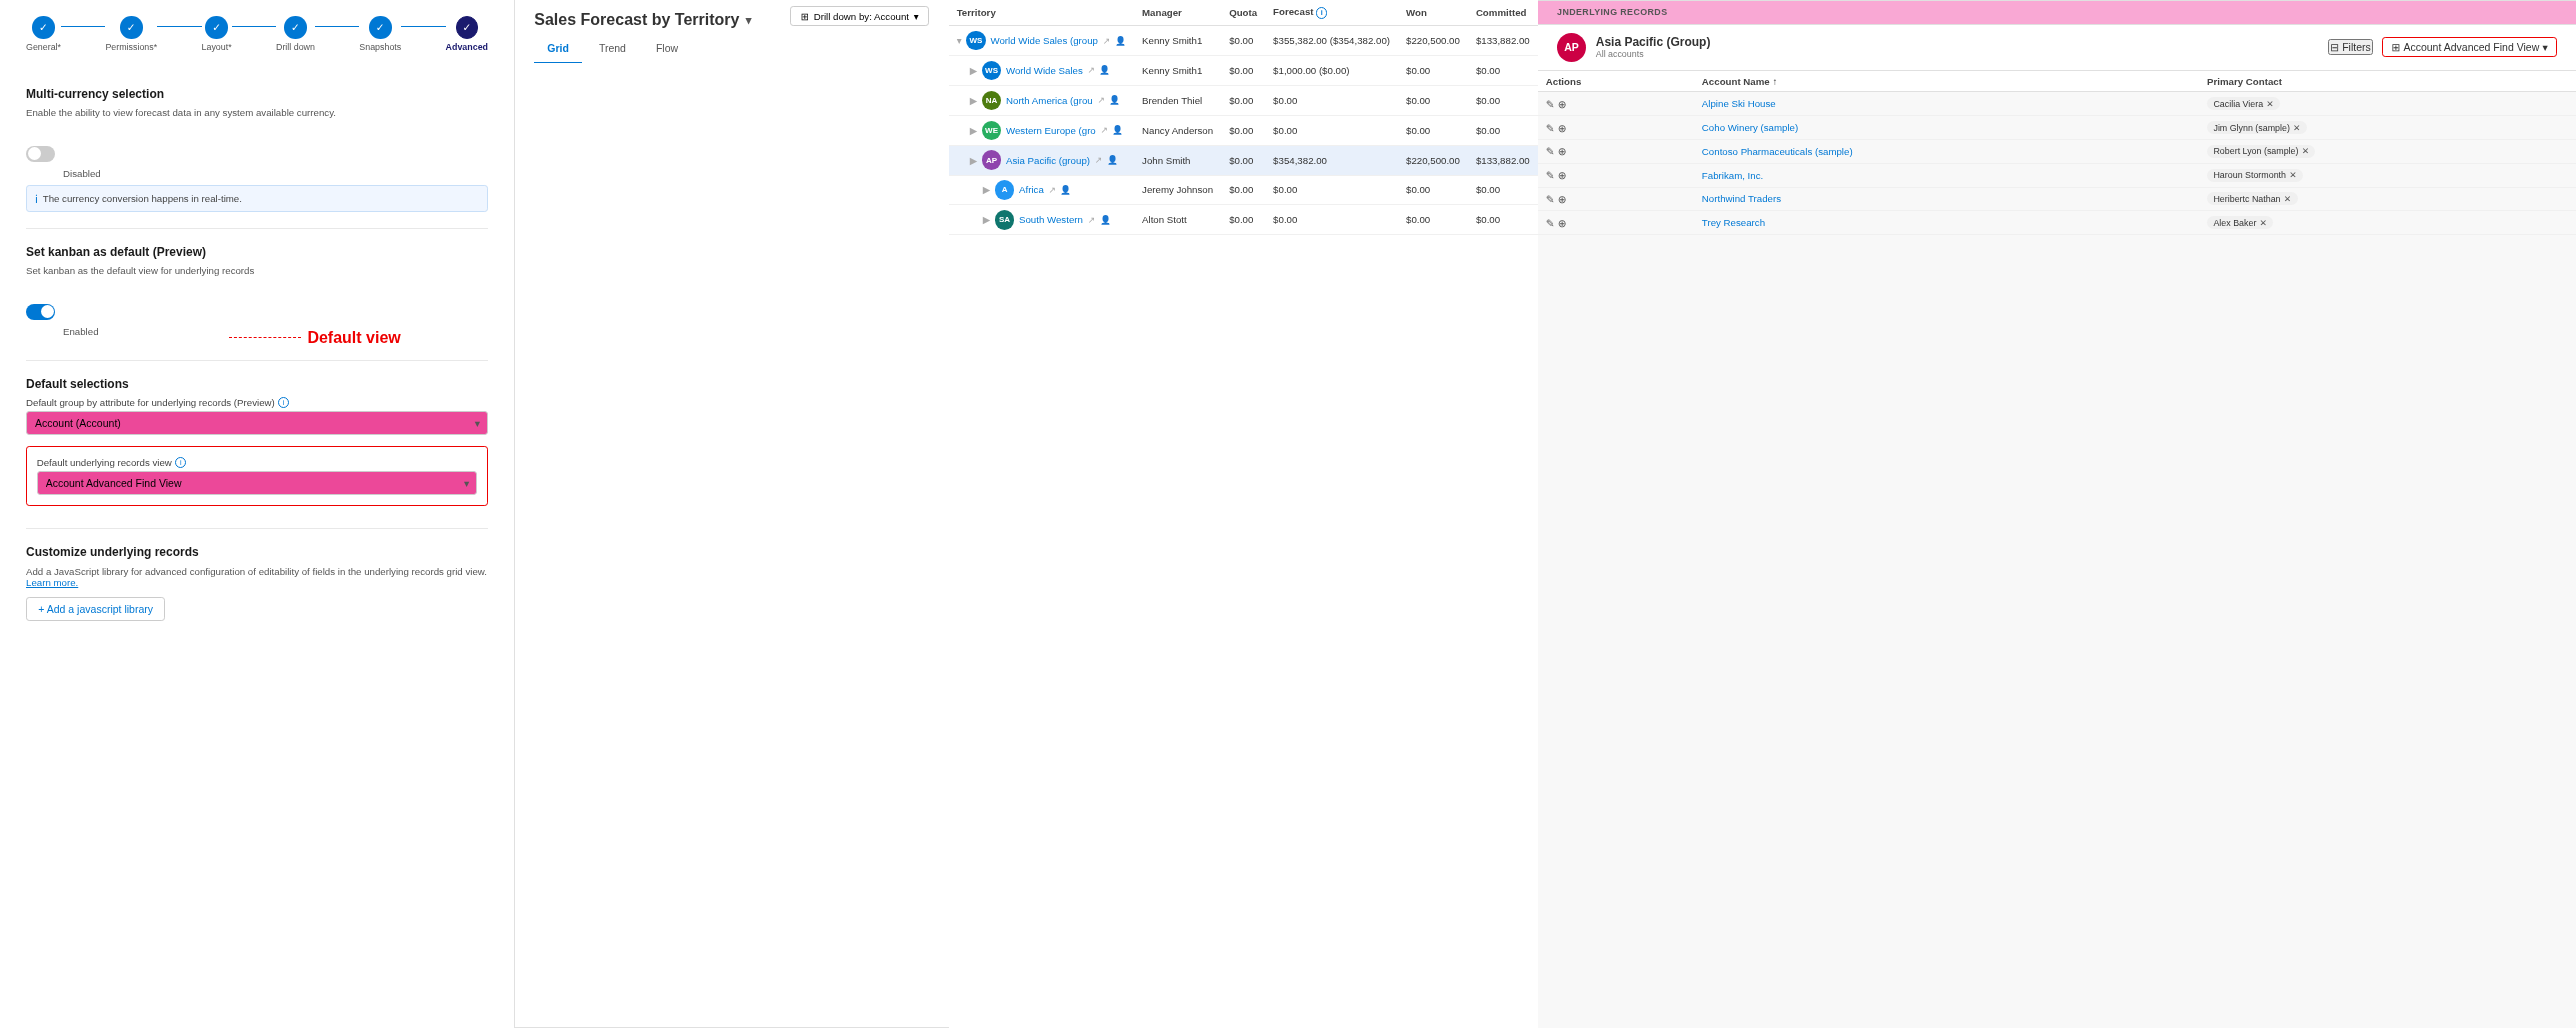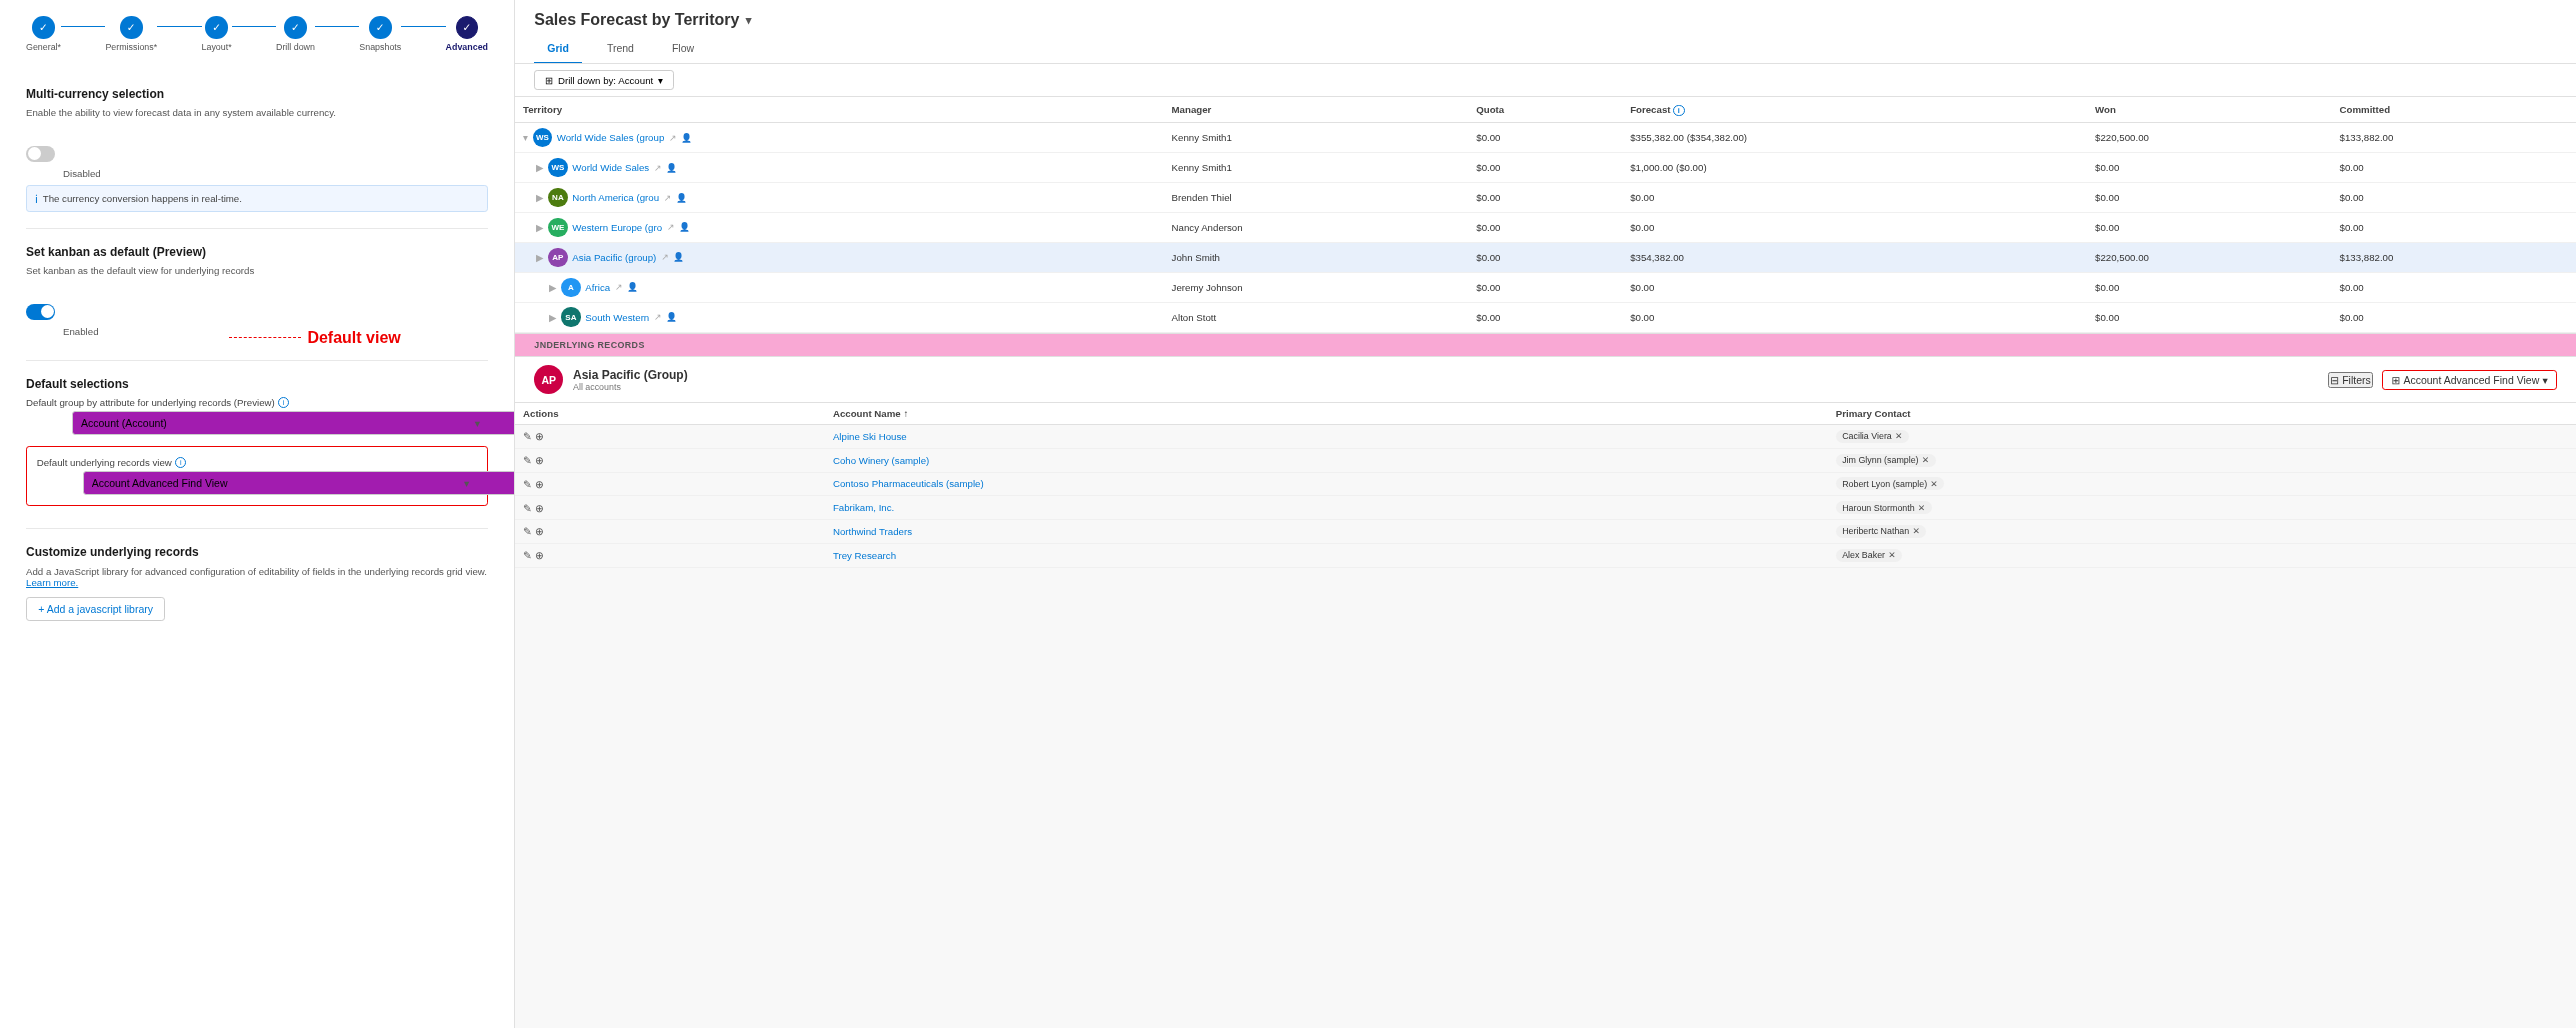--- a/index.html
+++ b/index.html
@@ -30,37 +30,37 @@
     .toggle::after { content: ''; position: absolute; width: 13px; height: 13px; background: #fff; border-radius: 50%; top: 1.6px; left: 1.6px; transition: left 0.2s; }
     .toggle.on::after { left: 14.5px; }
     .toggle-label { font-size: 9.7px; color: #555; margin-top: 40px; }
 
     .info-box { display: flex; align-items: center; gap: 4.8px; background: #f0f6ff; border: 0.8px solid #c8dff8; border-radius: 3.2px; padding: 4.8px 8px; font-size: 9.7px; color: #444; margin-top: 4.8px; }
     .info-icon { color: #0078d4; font-size: 11.3px; }
 
     
     .field-label { font-size: 9.7px; color: #444; margin-bottom: 3.2px; display: flex; align-items: center; gap: 3.2px; }
     .select-wrapper { position: relative; width: 100%; }
-    .select-wrapper select { width: 100%; padding: 4.8px 22.5px 4.8px 8px; border: 0.8px solid #ccc; border-radius: 3.2px; font-size: 10.5px; appearance: none; background: #a21caf; cursor: pointer; margin-left: 46px; }
+    .select-wrapper select { width: 100%; padding: 4.8px 22.5px 4.8px 8px; border: 0.8px solid #ccc; border-radius: 3.2px; font-size: 10.5px; appearance: none; background: #ec4899; cursor: pointer; }
     .select-wrapper::after { content: '▾'; position: absolute; right: 8px; top: 50%; transform: translateY(-50%); pointer-events: none; color: #555; }
 
     
     .highlighted-section { border: 1.6px solid #e00; border-radius: 3.2px; padding: 9.7px; margin-bottom: 6.4px; position: relative; }
 
     
     .add-btn { display: flex; align-items: center; gap: 4.8px; border: 0.8px solid #ccc; background: #fff; padding: 4.8px 11.3px; border-radius: 3.2px; cursor: pointer; font-size: 10.5px; color: #0078d4; text-align: center; }
 
     
     .right-panel { flex: 1; display: flex; flex-direction: column; overflow: hidden; }
 
     
     .forecast-header { padding: 11.3px 19.3px 0 19.3px; border-bottom: 0.8px solid #e0e0e0; }
     .forecast-title { display: flex; align-items: center; gap: 6.4px; font-size: 16px; font-weight: 600; margin-bottom: 8px; }
     .forecast-title .chevron { font-size: 11.3px; color: #555; }
-    .forecast-tabs { display: flex; gap: 12px; }
+    .forecast-tabs { display: flex; gap: 4px; }
     .forecast-tab { padding: 4.8px 13px 8px 13px; font-size: 10.5px; cursor: pointer; border-bottom: 1.6px solid transparent; color: #555; }
     .forecast-tab.active { color: #0078d4; border-bottom: 1.6px solid #0078d4; font-weight: 600; }
 
     
     .drill-bar { padding: 6.4px 19.3px; border-bottom: 0.8px solid #e0e0e0; }
     .drill-btn { display: inline-flex; align-items: center; gap: 4.8px; border: 0.8px solid #ccc; border-radius: 3.2px; padding: 3.2px 9.7px; font-size: 9.7px; cursor: pointer; background: #fff; }
 
     
     .forecast-table-wrap { overflow: auto; }
     table.forecast-table { width: 100%; border-collapse: collapse; }
@@ -86,21 +86,21 @@
     
     table.underlying-table { width: 100%; border-collapse: collapse; }
     table.underlying-table th { font-size: 9.7px; color: #444; font-weight: 600; padding: 4.8px 8px; border-bottom: 0.8px solid #e0e0e0; text-align: left; background: #fff; }
     table.underlying-table td { font-size: 9.7px; padding: 4.8px 8px; border-bottom: 0.8px solid #f0f0f0; }
     .contact-tag { display: inline-flex; align-items: center; gap: 3.2px; background: #f0f0f0; border-radius: 9.7px; padding: 1.6px 6.4px; font-size: 8.9px; }
     .contact-tag .x { cursor: pointer; color: #555; }
 
     .info-circle { display: inline-block; width: 11.3px; height: 11.3px; border-radius: 50%; border: 1.2px solid #0078d4; color: #0078d4; font-size: 7.2px; text-align: center; line-height: 9.7px; cursor: pointer; }
 
     
-    .right-content { flex: 1; overflow-y: auto; display: flex; flex-direction: column; }
+    .right-content { flex: 1; overflow-y: auto; display: flex; flex-direction: row; }
   </style>
 </head>
 <body>
 
 <div class="left-panel">
 
   <div class="wizard-steps">
 
   <div class="step">
         <div class="step-circle">✓</div>

